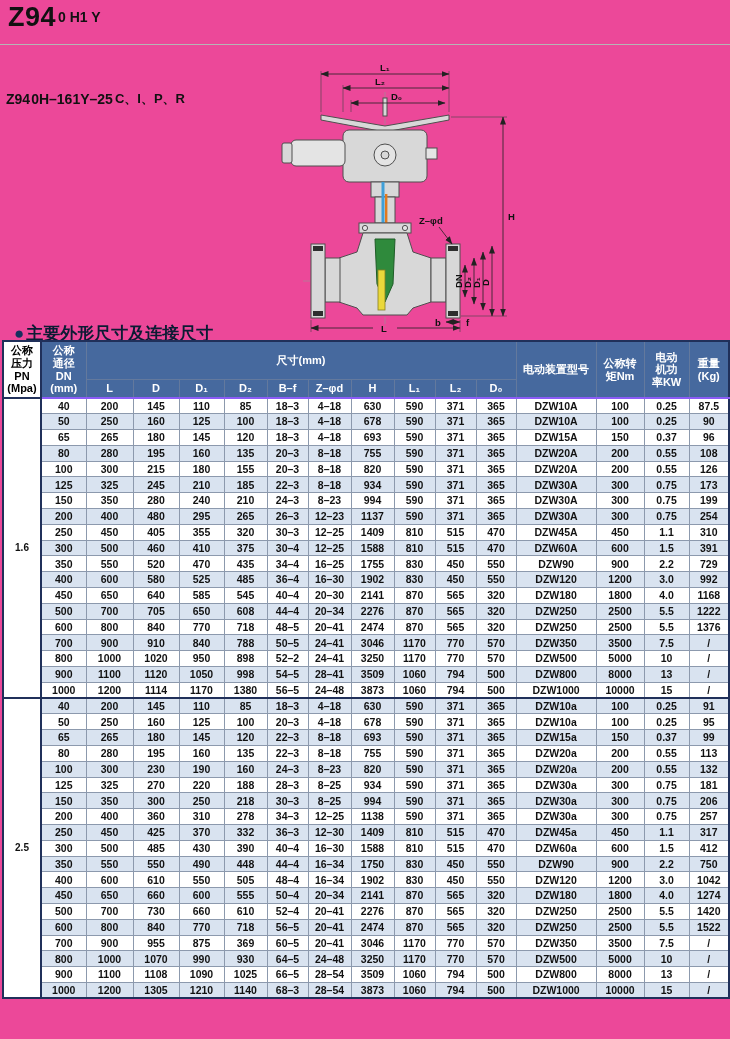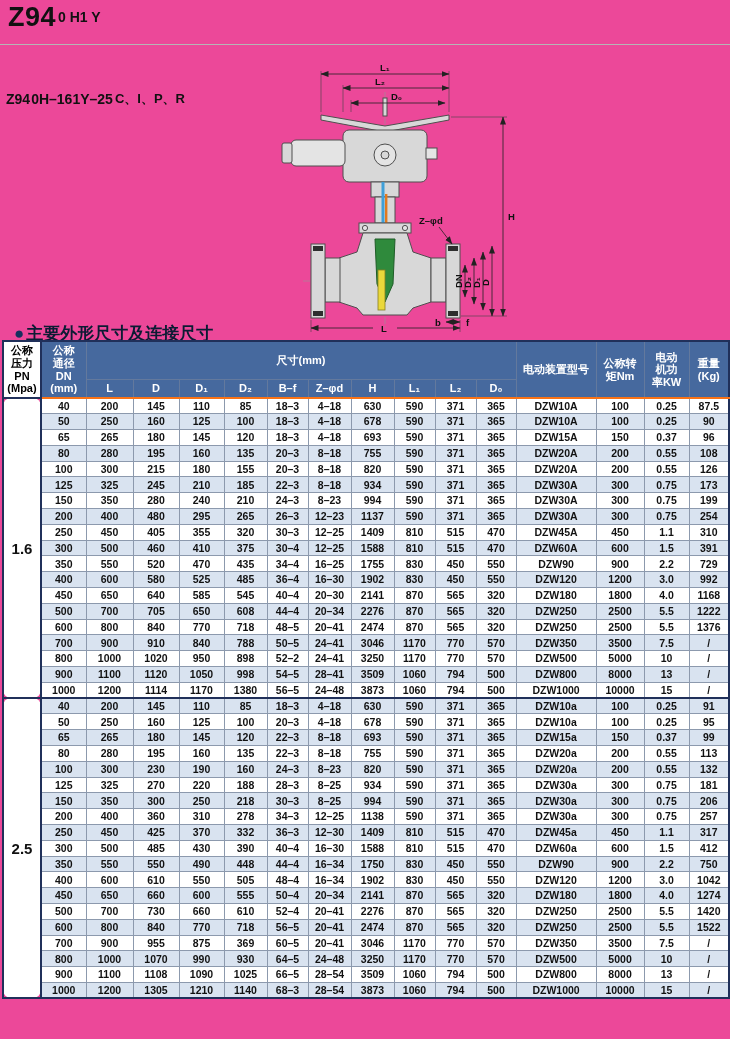--- a/index.html
+++ b/index.html
@@ -36,24 +36,24 @@
 
   
   .spec-table { position:absolute; left:2px; top:340px; width:726px; border-collapse:collapse; table-layout:fixed;
                 border:2px solid #20305a; }
   .spec-table th, .spec-table td { border:1px solid #8c99ad; text-align:center; vertical-align:middle; padding:0; }
   .spec-table thead th { background:#46699e; color:#ffffff; font-size:11px; font-weight:bold;
                          border:1px solid #63799d; white-space:pre-line; line-height:1.15; }
   .spec-table thead tr.subhead th { height:19px; font-size:11px; }
   .spec-table thead tr.tophead th { height:38px; }
   .spec-table thead th.pn-head { background:#ffffff; color:#000; border:2px solid #20305a; font-size:11px; }
-  .spec-table thead { border-bottom:2px solid #f97316;padding-left:7px; }
+  .spec-table thead { border-bottom:2px solid #8b5cf6;padding-left:7px; }
   .spec-table tbody td { height:15.8px; font-size:10.5px; font-weight:bold; color:#111; background:#ffffff; line-height:1; }
   .spec-table tbody tr.alt td { background:#d9e3f0; }
-  .spec-table tbody td.pn-cell { background:#ffffff !important; font-size:15px; border-right:2px solid #20305a; border-left:2px solid #20305a;border-radius:8px; }
+  .spec-table tbody td.pn-cell { background:#ffffff !important; font-size:10px; border-right:2px solid #20305a; border-left:2px solid #20305a; }
   .spec-table tbody tr.group-start td { border-top:2px solid #20305a; }
 </style>
 </head>
 <body>
 
 <div class="page">
 
   <div class="title-row">
     <span class="title-model">Z94</span>
     <span class="stack title-stack">

